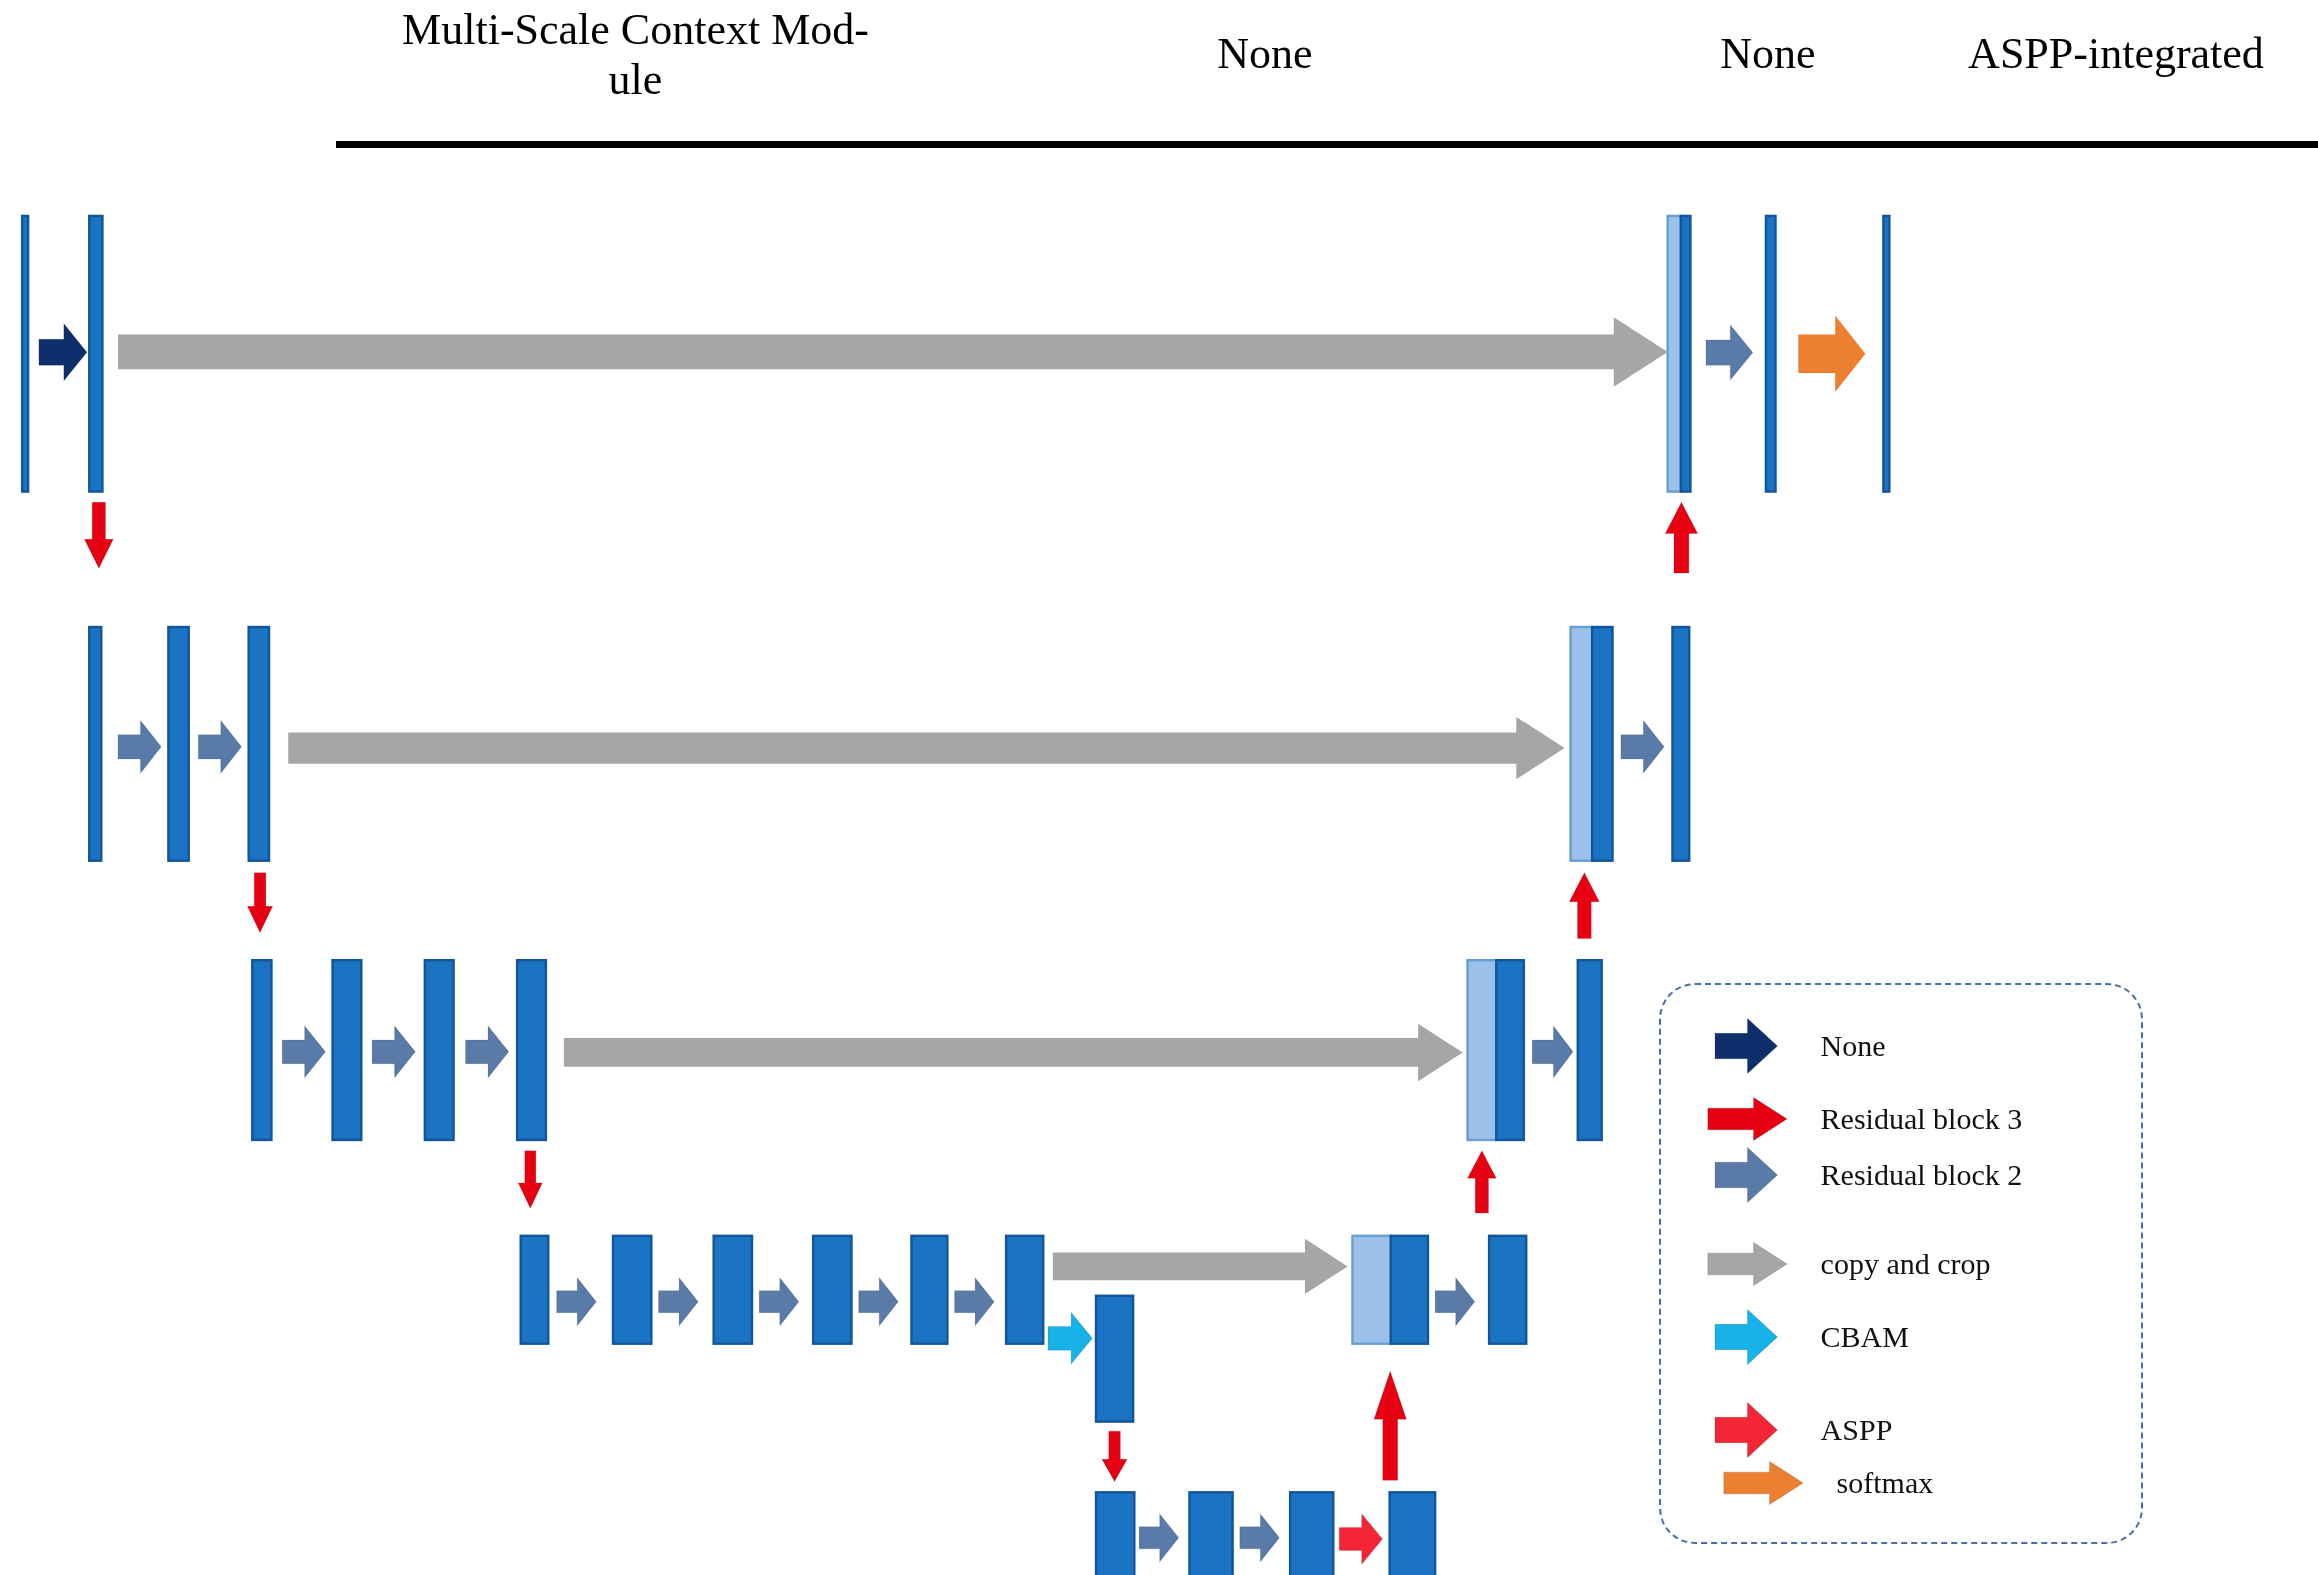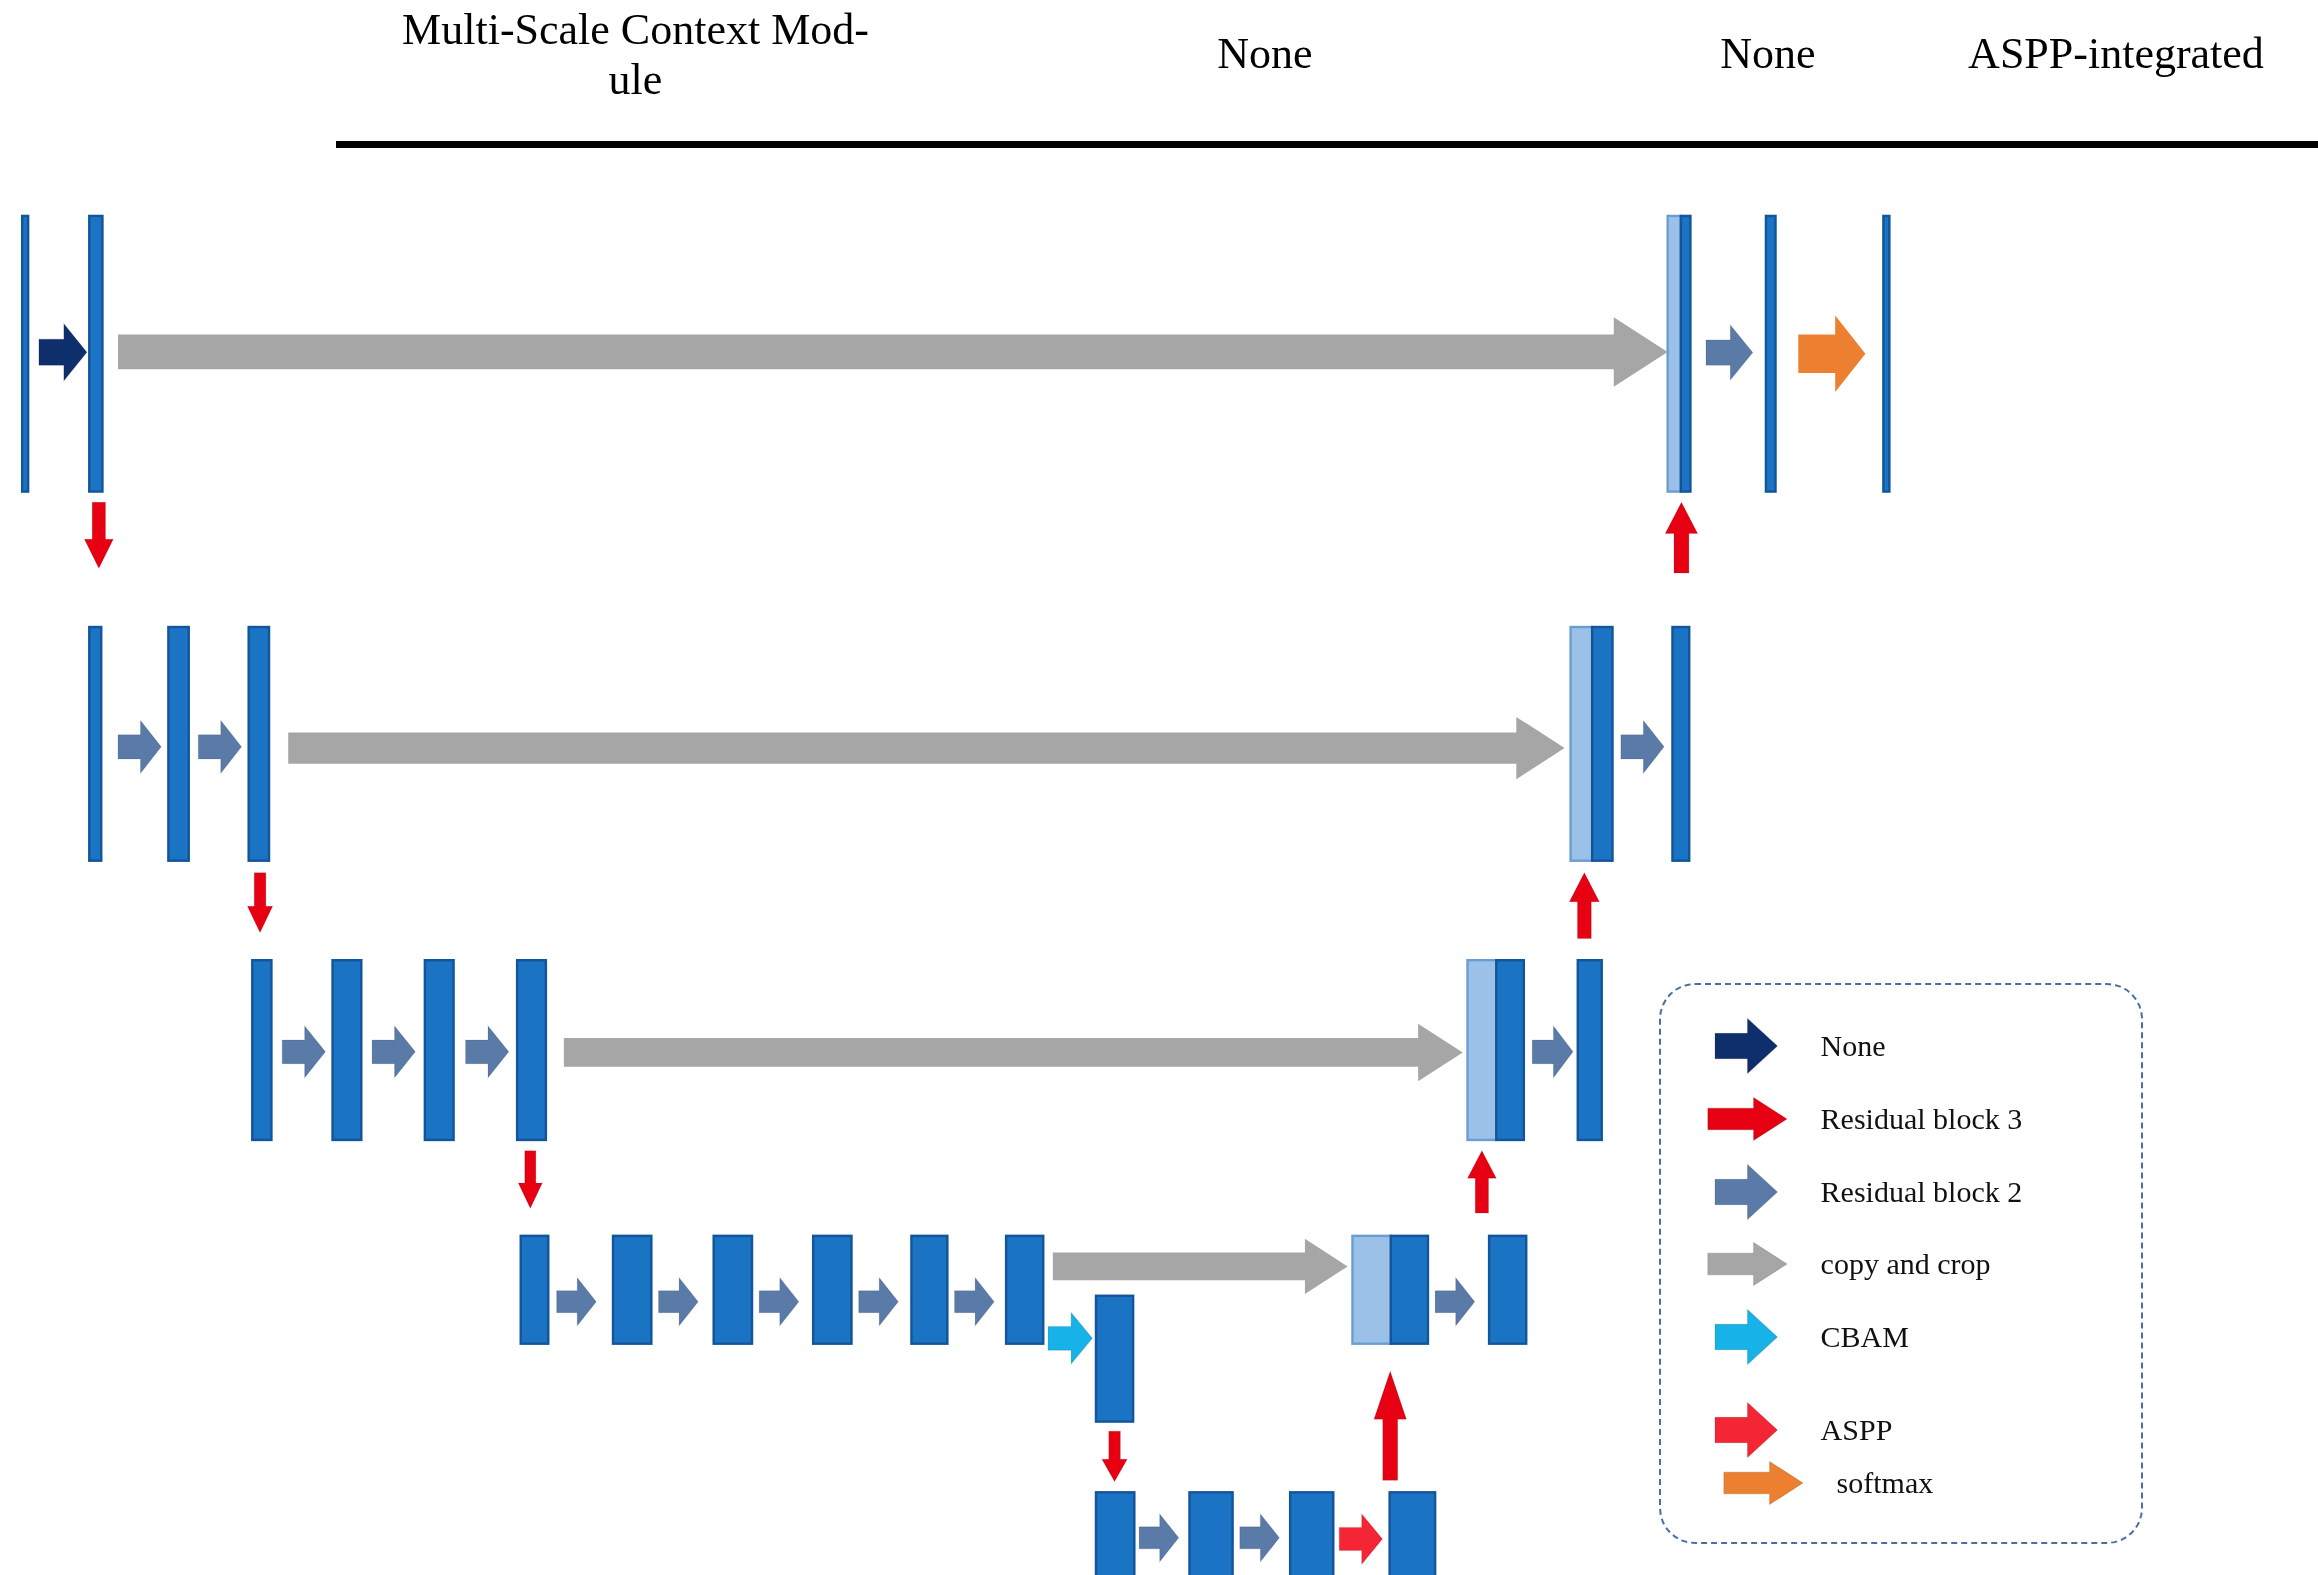--- a/index.html
+++ b/index.html
@@ -132,21 +132,21 @@
           <path d="M20,38.84 L74.08,38.84 L74.08,14 L124,60 L74.08,106 L74.08,81.16 L20,81.16 Z" fill="#0e2f6b" stroke="rgba(0,0,0,0.12)" stroke-width="2"></path>
         </svg>
         <span class="legend-label">None</span>
       </div>
       <div class="legend-row" style="left: 42px; top: 97px; height: 73px;">
         <svg class="legend-glyph" viewBox="0 0 150 120">
           <path d="M8,42 L84.19999999999999,42 L84.19999999999999,24 L140,60 L84.19999999999999,96 L84.19999999999999,78 L8,78 Z" fill="#e60012" stroke="rgba(0,0,0,0.12)" stroke-width="2"></path>
         </svg>
         <span class="legend-label">Residual block 3</span>
       </div>
-      <div class="legend-row" style="left: 42px; top: 170px; height: 73px;">
+      <div class="legend-row" style="left: 42px; top: 153px; height: 73px;">
         <svg class="legend-glyph" viewBox="0 0 150 120">
           <path d="M20,38.84 L74.08,38.84 L74.08,14 L124,60 L74.08,106 L74.08,81.16 L20,81.16 Z" fill="#5a7aa8" stroke="rgba(0,0,0,0.12)" stroke-width="2"></path>
         </svg>
         <span class="legend-label">Residual block 2</span>
       </div>
       <div class="legend-row" style="left: 42px; top: 242px; height: 73px;">
         <svg class="legend-glyph" viewBox="0 0 150 120">
           <path d="M8,42 L84.19999999999999,42 L84.19999999999999,24 L140,60 L84.19999999999999,96 L84.19999999999999,78 L8,78 Z" fill="#a6a6a6" stroke="rgba(0,0,0,0.12)" stroke-width="2"></path>
         </svg>
         <span class="legend-label">copy and crop</span>

